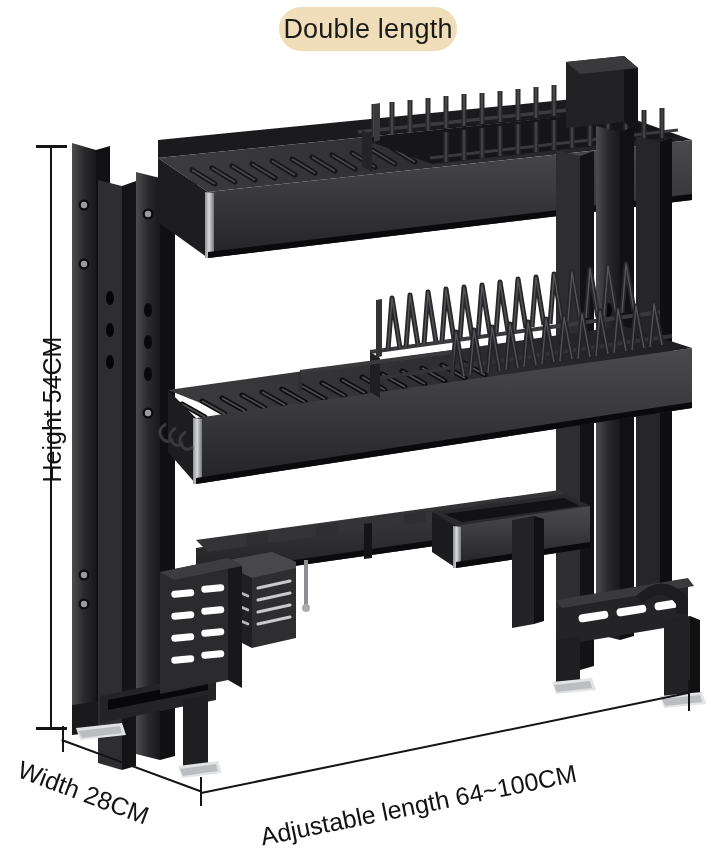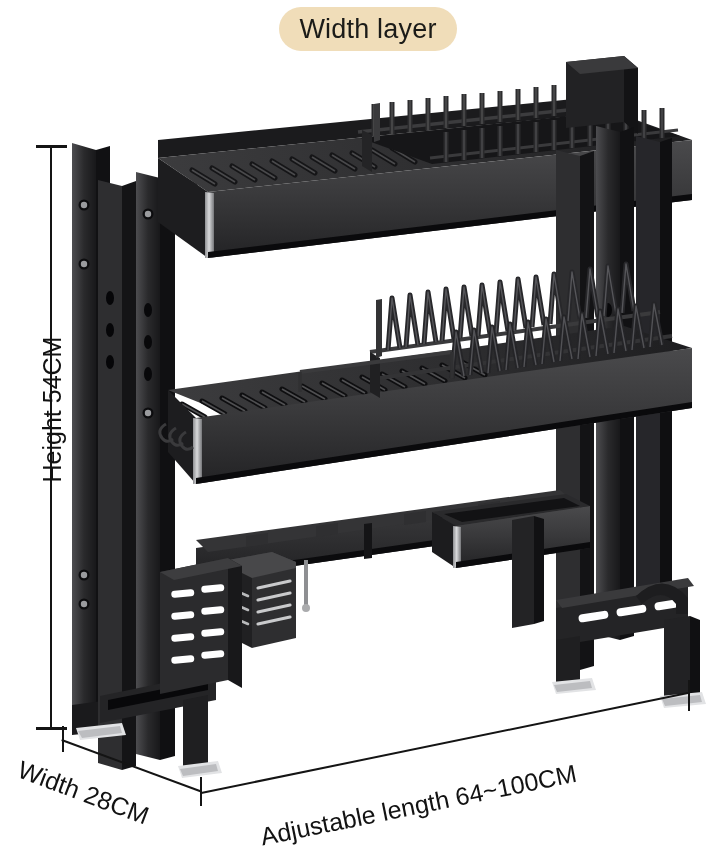--- a/index.html
+++ b/index.html
@@ -399,16 +399,16 @@
   <div class="diagline" id="length-line"></div>
   <div class="dimline" id="length-tick-right"></div>
 
   <div class="dim-text" id="height-label">Height 54CM</div>
 
   <div class="dim-text" id="width-label">Width 28CM</div>
 
   <div class="dim-text" id="length-label">Adjustable length 64~100CM</div>
 
   <div class="badge">
-    <span class="badge-text">Width layer</span>
+    <span class="badge-text">Double length</span>
   </div>
 
 </div>
 
 </body></html>

